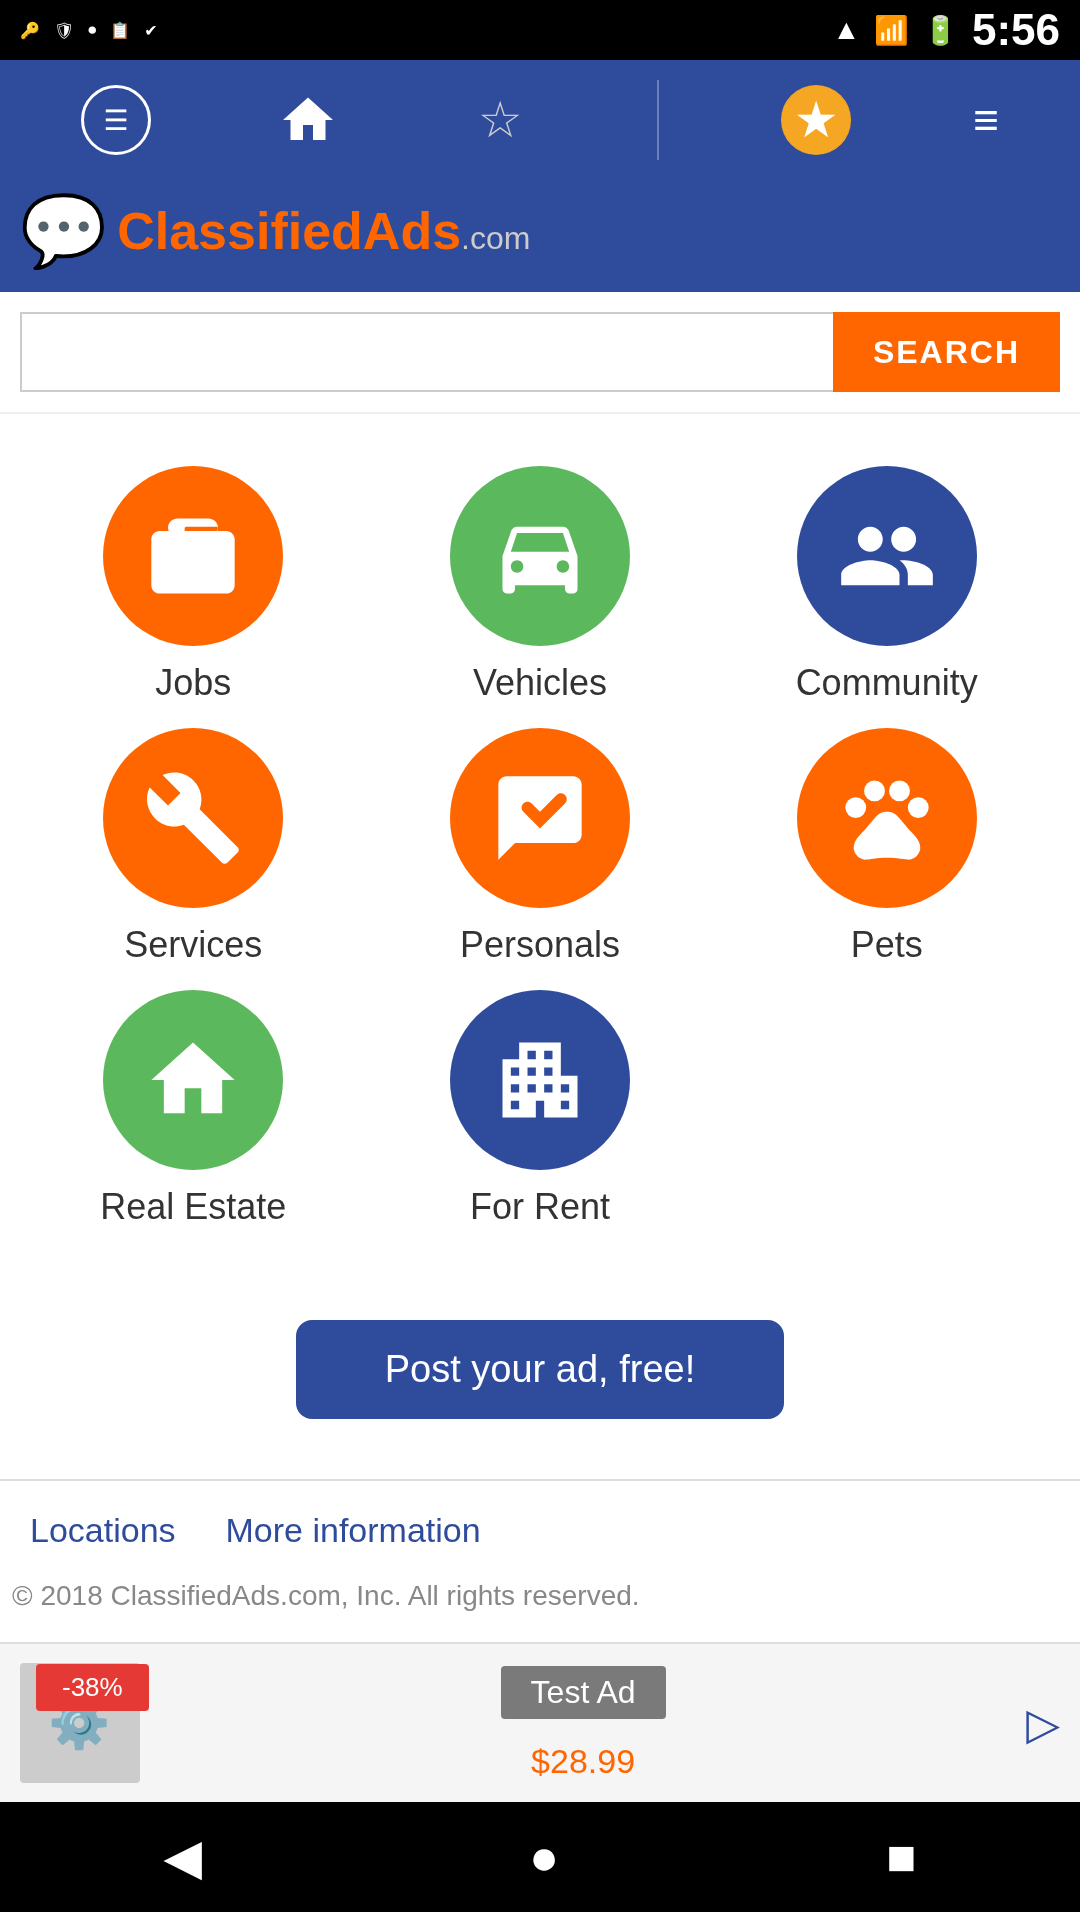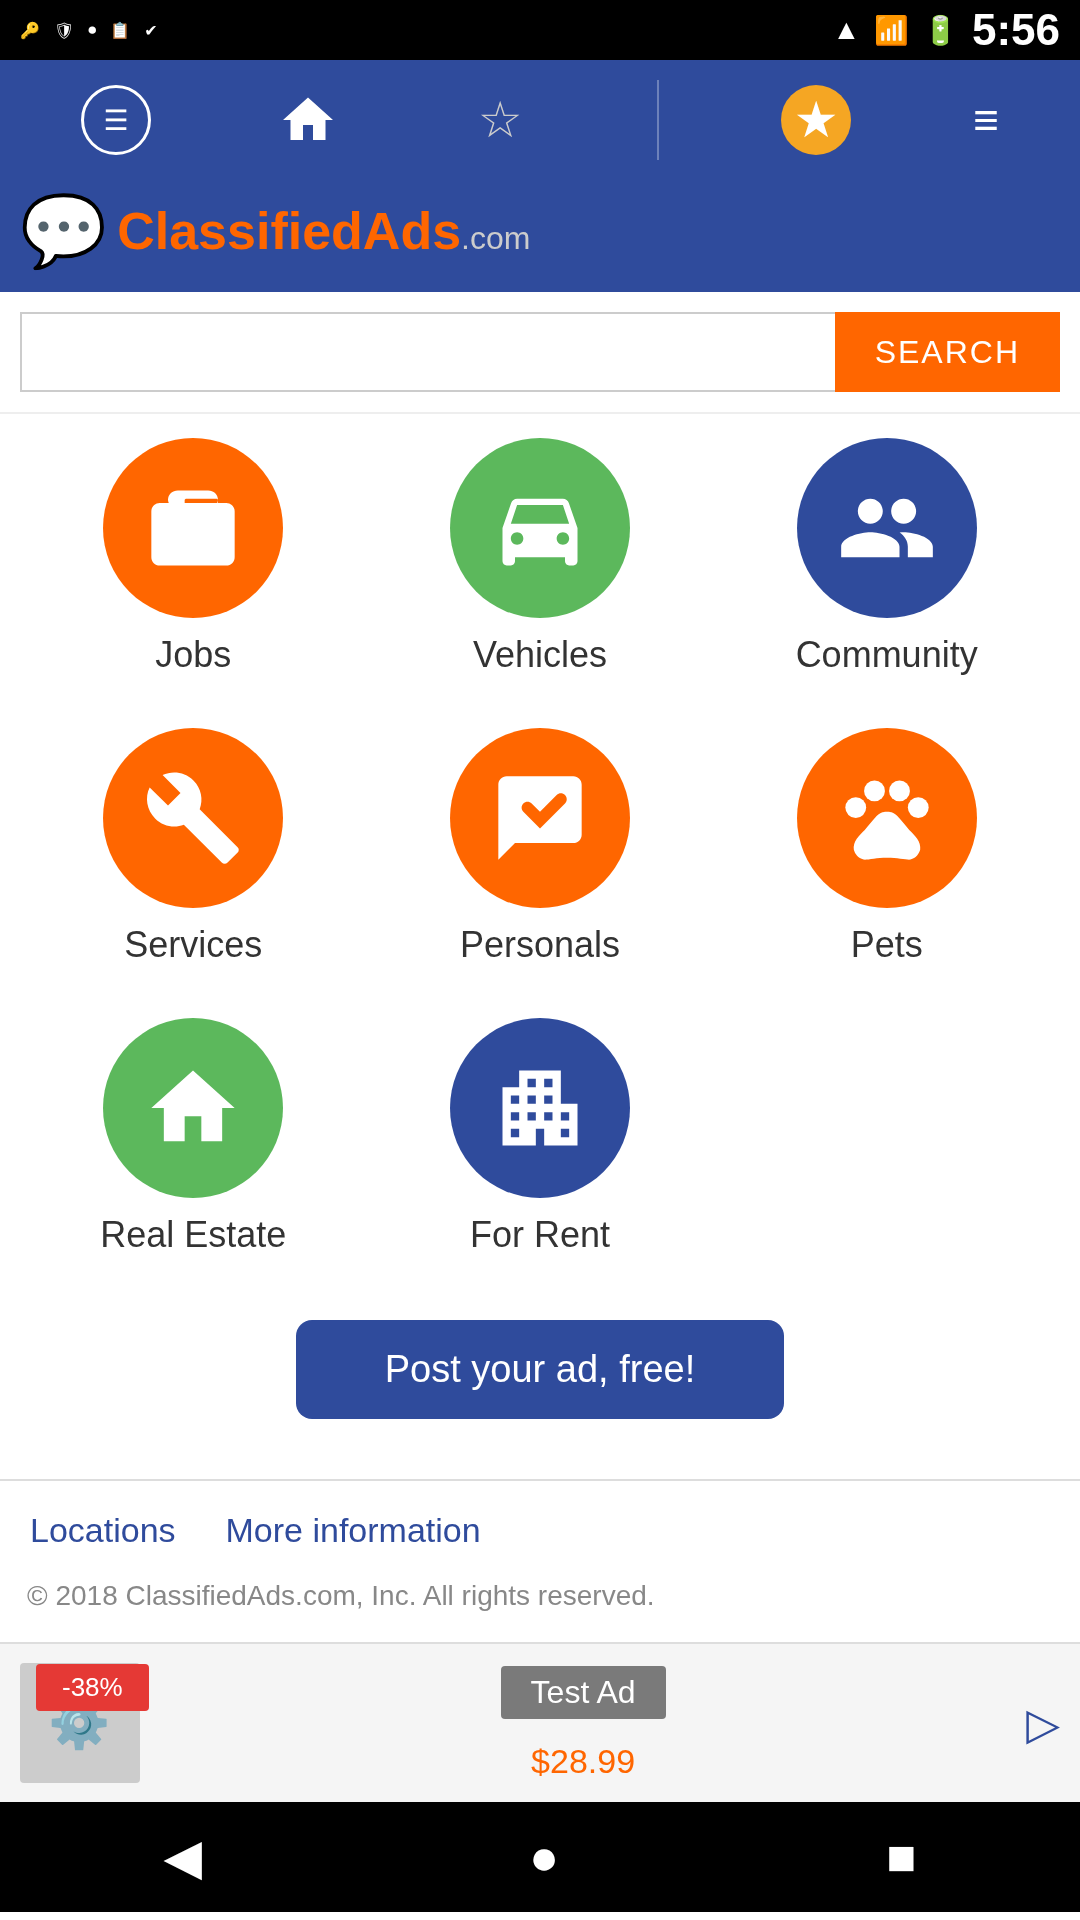--- a/index.html
+++ b/index.html
@@ -144,31 +144,31 @@
       font-size: 32px;
       outline: none;
     }
     .search-button {
       background: #ff6600;
       color: #fff;
       border: none;
       height: 80px;
       padding: 0 40px;
       font-size: 32px;
-      font-weight: normal;
+      font-weight: bold;
       cursor: pointer;
       letter-spacing: 2px;
     }
 
     
     .category-grid {
-      padding: 24px 30px;
+      padding: 52px 30px;
       display: grid;
       grid-template-columns: repeat(3, 1fr);
-      gap: 52px 20px;
+      gap: 24px 20px;
     }
     .category-item {
       display: flex;
       flex-direction: column;
       align-items: center;
       gap: 16px;
       cursor: pointer;
     }
     .category-circle {
       width: 180px;
@@ -218,21 +218,21 @@
       gap: 50px;
       align-items: center;
     }
     .footer-link {
       color: #2f4b9c;
       font-size: 34px;
       text-decoration: none;
       cursor: pointer;
     }
     .footer-copyright {
-      padding: 10px 30px 30px 27px;
+      padding: 10px 30px 30px 12px;
       font-size: 28px;
       color: #888;
     }
 
     
     .ad-banner {
       background: #f5f5f5;
       border-top: 2px solid #ddd;
       height: 160px;
       display: flex;

